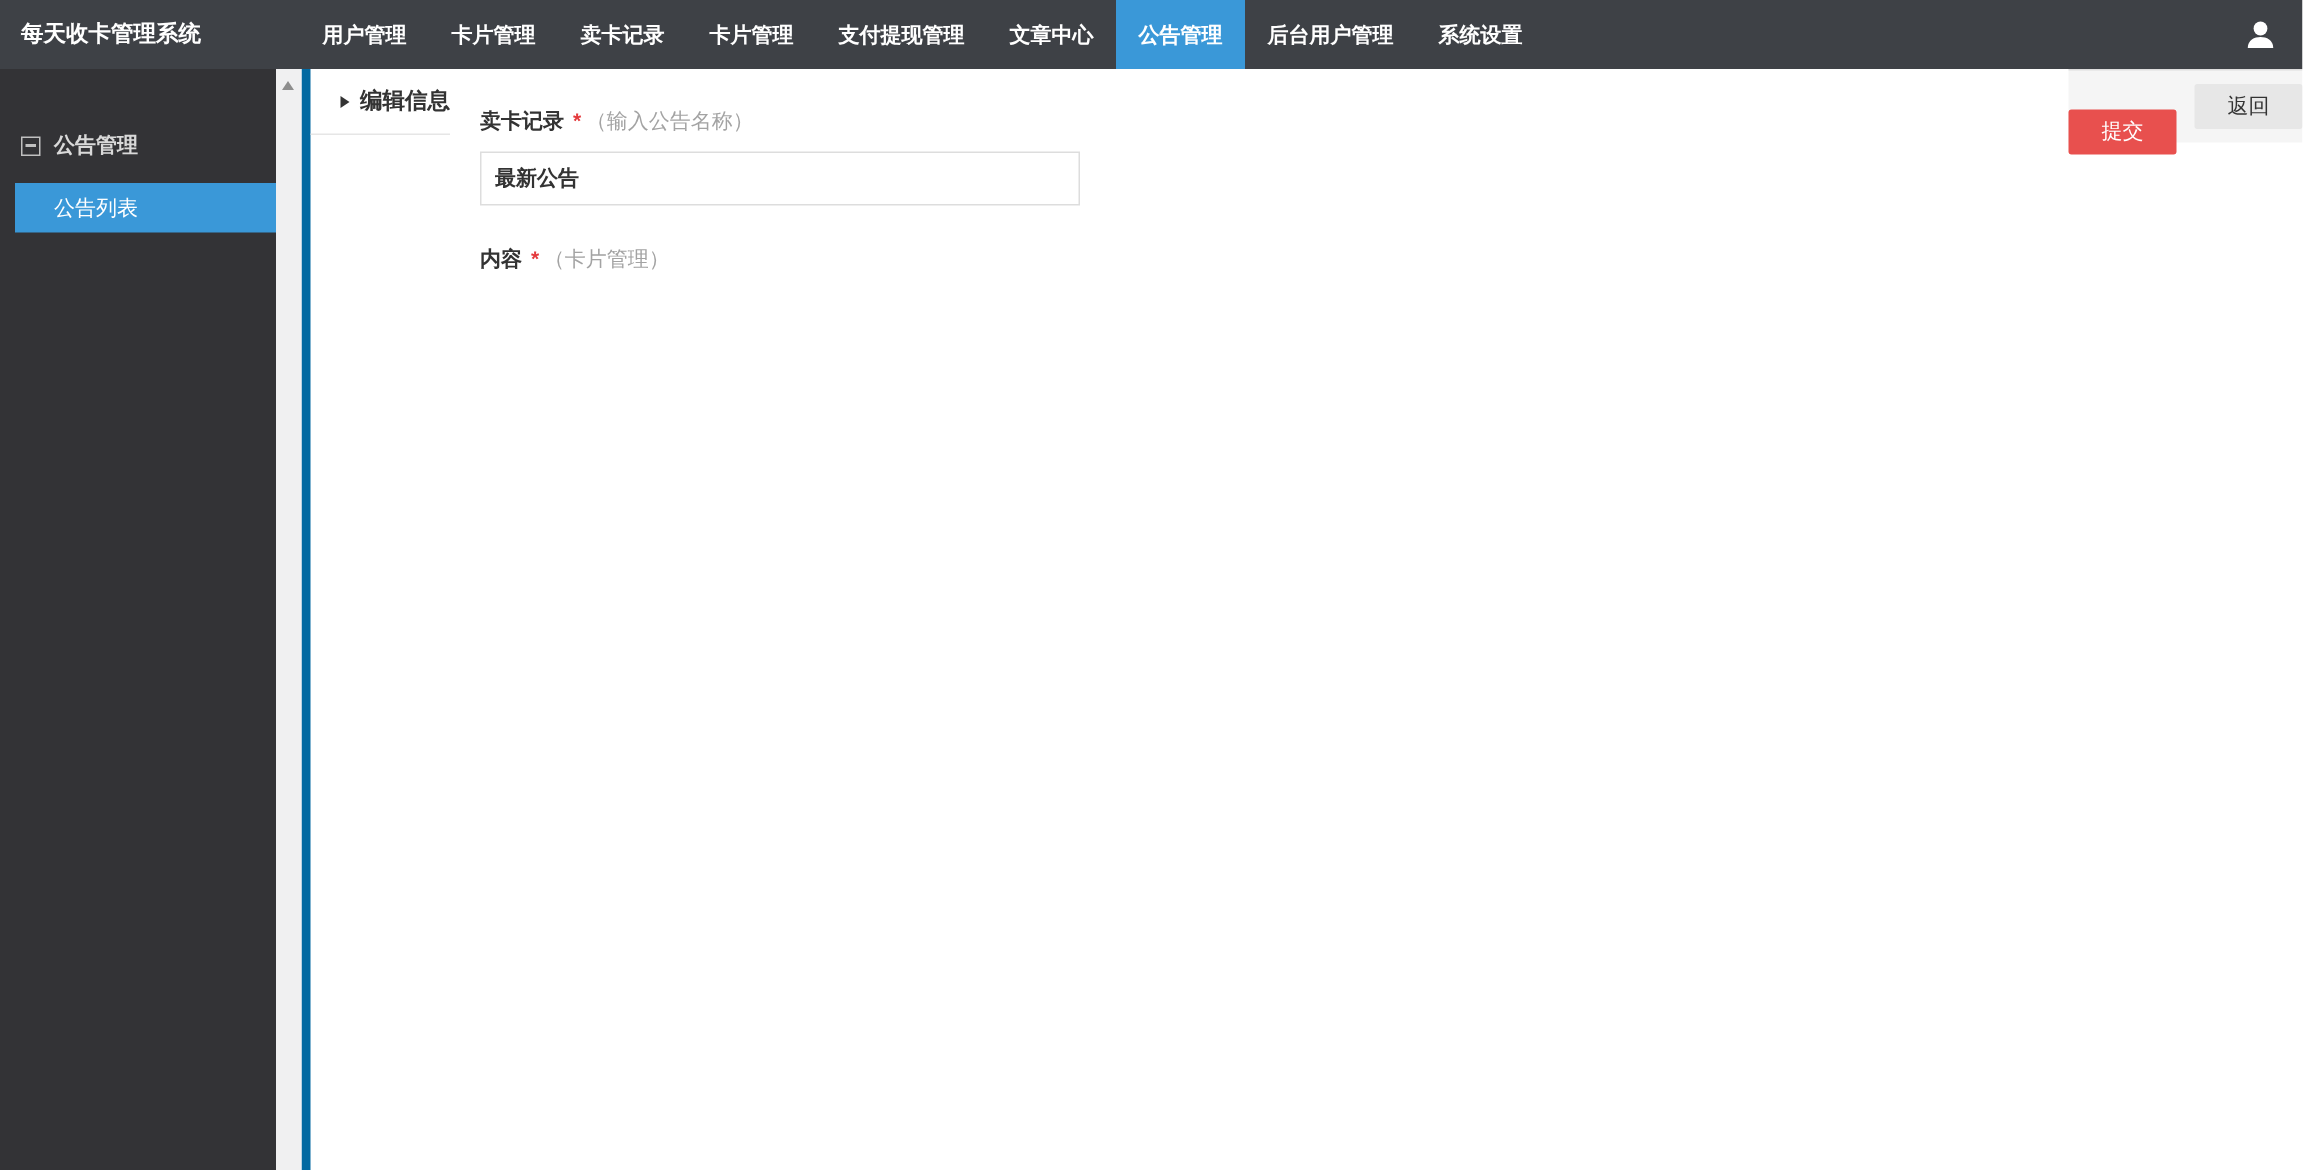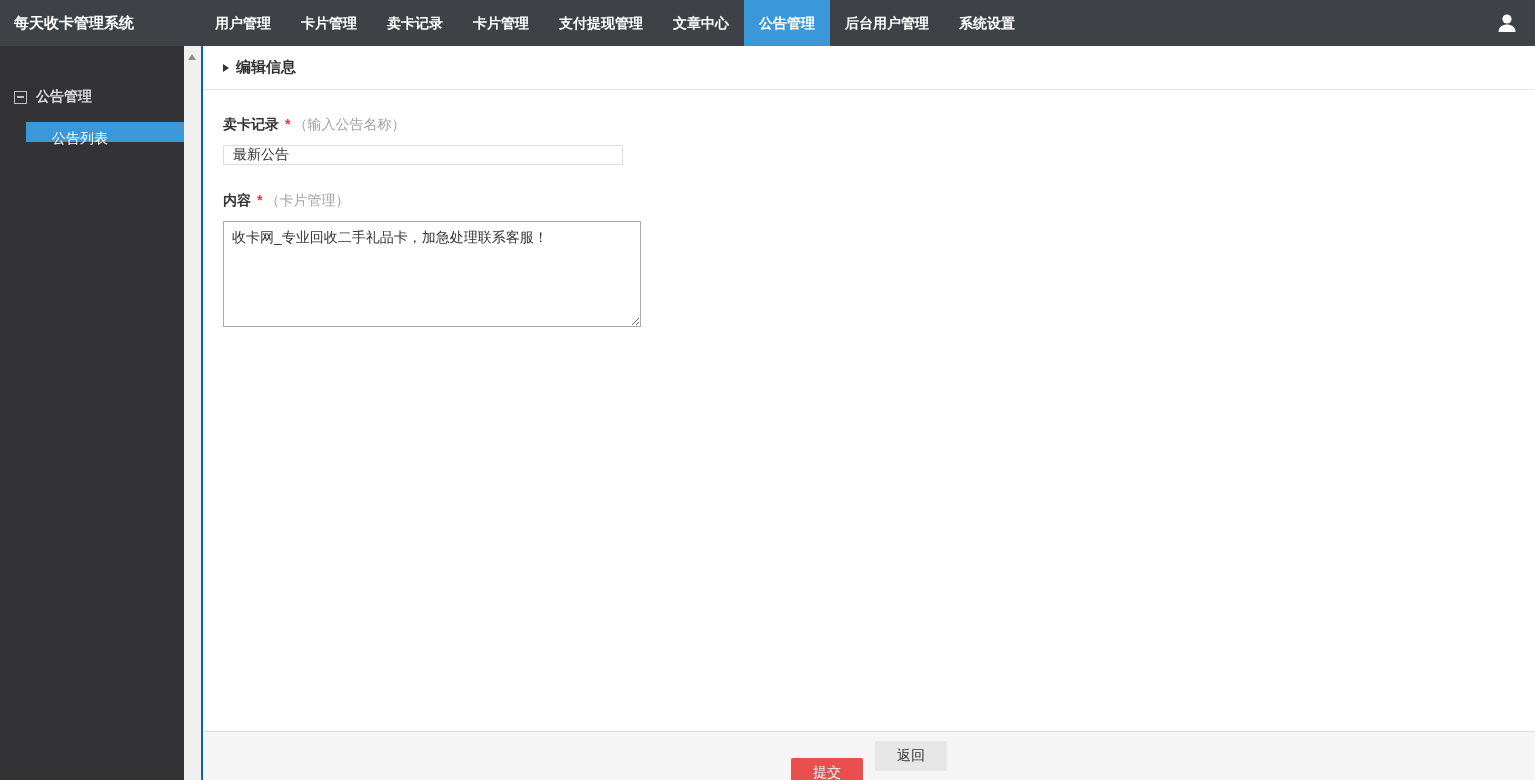--- a/index.html
+++ b/index.html
@@ -65,22 +65,22 @@
     border: 1px solid #c0c0c0;
     display: inline-flex;
     align-items: center;
     justify-content: center;
     margin-right: 9px;
     flex-shrink: 0;
   }
   .minus-square i { display: block; width: 7px; height: 2px; background: #c0c0c0; }
   .side-item {
     margin-top: 16px;
-    margin-left: 26px;
-    height: 20px;
+    margin-left: 10px;
+    height: 33px;
     line-height: 33px;
     padding-left: 26px;
     color: #fff;
     font-size: 14px;
     cursor: pointer;
   }
   .side-item.active { background: #3a98d8; }
   
   .scroll-strip {
     width: 17px;
@@ -93,23 +93,23 @@
     top: 8px; left: 4px;
     width: 0; height: 0;
     border-left: 4.5px solid transparent;
     border-right: 4.5px solid transparent;
     border-bottom: 6px solid #8d8d8d;
   }
   
   .content {
     flex: 1;
     background: #fff;
-    border-left: 2px solid #0369a1;
-    display: flex;
-    flex-direction: column;
+    border-left: 6px solid #0369a1;
+    display: flex;
+    flex-direction: row;
   }
   .content-header {
     height: 44px;
     border-bottom: 1px solid #e6e6e6;
     display: flex;
     align-items: center;
     padding-left: 20px;
     flex-shrink: 0;
   }
   .caret-right {
@@ -120,29 +120,30 @@
     margin-right: 7px;
   }
   .content-title { font-size: 15px; font-weight: bold; color: #333; }
   .form-area { flex: 1; padding: 26px 20px 0 20px; overflow: hidden; }
   .field-label { margin-bottom: 11px; font-size: 14px; }
   .field-label .lbl { font-weight: bold; color: #333; }
   .field-label .req { color: #e4393c; margin: 0 3px 0 6px; font-weight: bold; }
   .field-label .hint { color: #a3a3a3; }
   .text-input {
     width: 400px;
-    height: 20px;
+    height: 36px;
     border: 1px solid #ddd;
     padding: 0 9px;
     font-size: 14px;
     color: #333;
     outline: none;
     font-family: "Liberation Sans", "DejaVu Sans", sans-serif;
     margin-bottom: 27px;
     display: block;
+    font-weight: bold;
   }
   .text-area {
     width: 418px;
     height: 106px;
     border: 1px solid #a9a9a9;
     padding: 5px 8px;
     font-size: 14px;
     color: #333;
     line-height: 1.45;
     outline: none;
@@ -222,21 +223,20 @@
     <div class="form-area">
 
       <div class="field-label">
         <span class="lbl">卖卡记录</span><span class="req">*</span><span class="hint">（输入公告名称）</span>
       </div>
       <input type="text" class="text-input" value="最新公告" style="">
 
       <div class="field-label">
         <span class="lbl">内容</span><span class="req">*</span><span class="hint">（卡片管理）</span>
       </div>
-      <textarea class="text-area" style="">收卡网_专业回收二手礼品卡，加急处理联系客服！</textarea>
 
     </div>
 
     <div class="content-footer">
       <button class="btn btn-submit">提交</button>
       <button class="btn btn-back">返回</button>
     </div>
 
   </div>
 </div>

